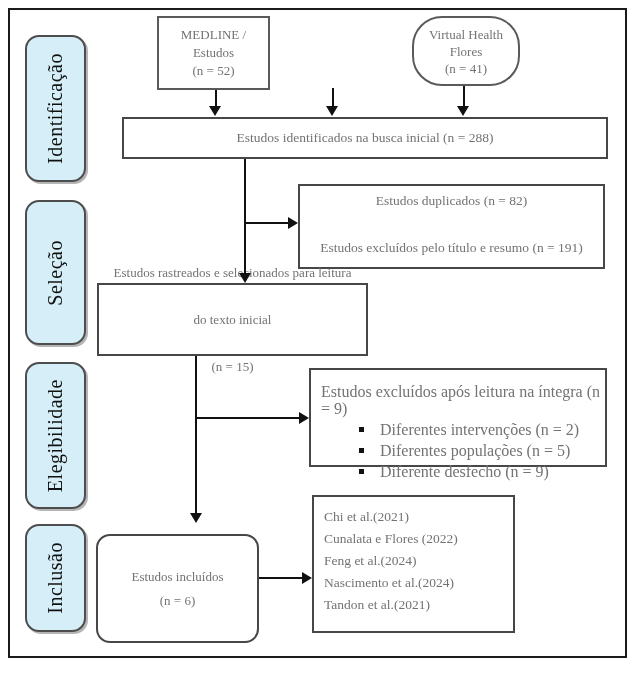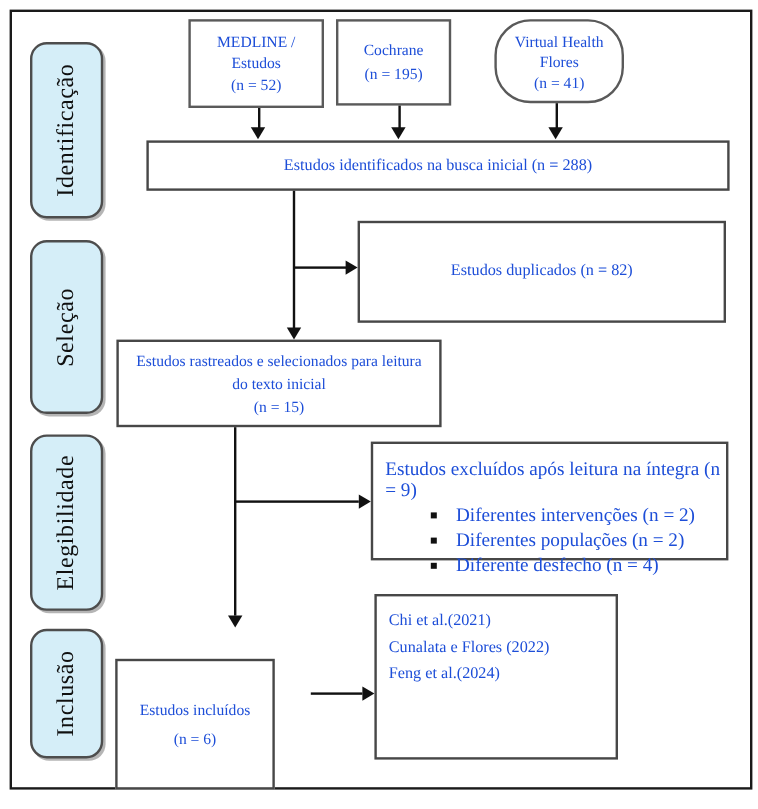--- a/index.html
+++ b/index.html
@@ -46,32 +46,32 @@
   
   .box {
     position: absolute;
     background: #ffffff;
     border: 2px solid #474747;
     box-sizing: border-box;
     display: flex; flex-direction: column;
     align-items: center; justify-content: center;
     text-align: center;
     font-size: 13px; line-height: 18px;
-    color: #1d4ed8;
+    color: #737373;
   }
   .src-1 { left: 157px; top: 16px; width: 113px; height: 74px; border-color: #5a5a5a; }
   .src-2 { left: 280px; top: 16px; width: 96px;  height: 72px; border-color: #5a5a5a; line-height: 20px; }
   .src-3 { left: 412px; top: 16px; width: 108px; height: 70px; border-color: #5a5a5a; line-height: 17px; border-radius: 30px; }
   .identified { left: 122px; top: 117px; width: 486px; height: 42px; font-size: 13.5px; align-items: center; }
   .duplicates { left: 298px; top: 184px; width: 307px; height: 85px; gap: 29px; padding-bottom: 4px; font-size: 13.5px; }
-  .screened   { left: 97px;  top: 283px; width: 271px; height: 73px; line-height: 19px; }
+  .screened   { left: 97px;  top: 283px; width: 271px; height: 73px; line-height: 19px; gap: 28px; }
   .excluded   { left: 309px; top: 368px; width: 298px; height: 99px;
                 align-items: flex-start; justify-content: flex-start;
                 text-align: left; padding: 13px 4px 4px 10px; line-height: 17px; font-size: 16px; }
-  .included   { left: 96px;  top: 549px; width: 133px; height: 109px; line-height: 24px; }
+  .included   { left: 96px;  top: 534px; width: 163px; height: 109px; line-height: 24px; border-radius: 14px; }
   .references { left: 312px; top: 495px; width: 203px; height: 138px;
                 align-items: flex-start; justify-content: flex-start;
                 text-align: center; padding: 9px 0 0 10px; line-height: 22px; font-size: 13.5px; }
   .bullet-row { display: flex; align-items: center; margin-left: 38px; margin-top: 4px; }
   .bullet-sq  { width: 5px; height: 5px; background: #111111; margin-right: 16px; flex: 0 0 auto; }
 
   
   .vline { position: absolute; width: 2px; background: #111111; }
   .hline { position: absolute; height: 2px; background: #111111; }
   .head-down {
@@ -105,69 +105,68 @@
   </div>
   <div class="stage stage-4">
     <span>Inclusão</span>
   </div>
 
   <div class="box src-1">
     <div>MEDLINE /</div>
     <div>Estudos</div>
     <div>(n = 52)</div>
   </div>
-  <div class="box src-2">
-    <div>Cochrane</div>
-    <div>(n = 195)</div>
-  </div>
   <div class="box src-3">
     <div>Virtual Health</div>
     <div>Flores</div>
     <div>(n = 41)</div>
   </div>
 
   <div class="box identified">
     <div>Estudos identificados na busca inicial (n = 288)</div>
   </div>
 
   <div class="box duplicates">
     <div>Estudos duplicados (n = 82)</div>
+    <div>Estudos excluídos pelo título e resumo (n = 191)</div>
   </div>
 
   <div class="box screened">
     <div>Estudos rastreados e selecionados para leitura</div>
     <div>do texto inicial</div>
     <div>(n = 15)</div>
   </div>
 
   <div class="box excluded">
     <div>Estudos excluídos após leitura na íntegra (n = 9)</div>
     <div class="bullet-row">
       <span class="bullet-sq"></span>
       <span>Diferentes intervenções (n = 2)</span>
     </div>
     <div class="bullet-row">
       <span class="bullet-sq"></span>
-      <span>Diferentes populações (n = 2)</span>
+      <span>Diferentes populações (n = 5)</span>
     </div>
     <div class="bullet-row">
       <span class="bullet-sq"></span>
-      <span>Diferente desfecho (n = 4)</span>
+      <span>Diferente desfecho (n = 9)</span>
     </div>
   </div>
 
   <div class="box included">
     <div>Estudos incluídos</div>
     <div>(n = 6)</div>
   </div>
 
   <div class="box references">
     <div>Chi et al.(2021)</div>
     <div>Cunalata e Flores (2022)</div>
     <div>Feng et al.(2024)</div>
+    <div>Nascimento et al.(2024)</div>
+    <div>Tandon et al.(2021)</div>
   </div>
 
   <div class="vline" style="left:215px; top:90px;  height:18px;"></div>
   <div class="head-down" style="left:209px; top:106px;"></div>
   <div class="vline" style="left:332px; top:88px;  height:20px;"></div>
   <div class="head-down" style="left:326px; top:106px;"></div>
   <div class="vline" style="left:463px; top:86px;  height:22px;"></div>
   <div class="head-down" style="left:457px; top:106px;"></div>
 
   <div class="vline" style="left:244px; top:159px; height:116px;"></div>

